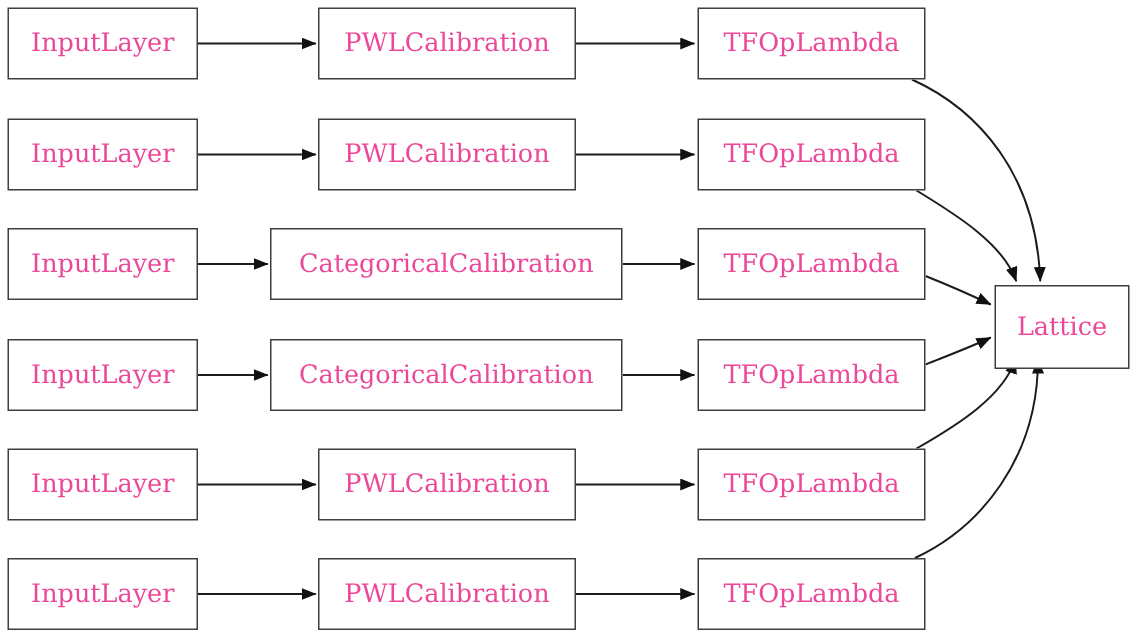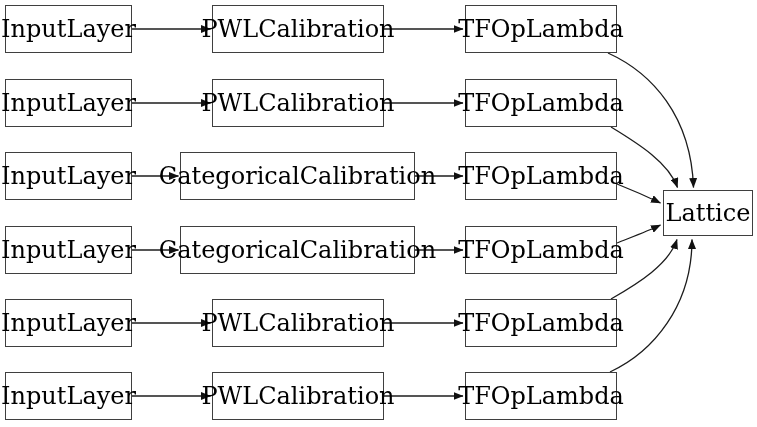--- a/index.html
+++ b/index.html
@@ -14,22 +14,22 @@
   #edge-layer { position:absolute; left:0; top:0; width:757px; height:427px; }
   .edge { stroke:#1c1c1c; stroke-width:1.3; fill:none; }
   .node {
     position:absolute;
     box-sizing:border-box;
     background:#ffffff;
     border:1.5px solid #3f3f3f;
     display:flex;
     align-items:center;
     justify-content:center;
-    font-size:24px;
-    color:#000000;
+    font-size:17px;
+    color:#ec4899;
     white-space:nowrap;
   }
 </style>
 </head>
 <body>
 
 <div id="canvas">
 
   <svg id="edge-layer" viewBox="0 0 757 427" xmlns="http://www.w3.org/2000/svg">
     <defs>
@@ -76,15 +76,15 @@
   <div class="node" style="left:465px; top:226px; width:152px; height:48px">TFOpLambda</div>
 
   <div class="node" style="left:5px;   top:299px; width:127px; height:48px">InputLayer</div>
   <div class="node" style="left:212px; top:299px; width:172px; height:48px">PWLCalibration</div>
   <div class="node" style="left:465px; top:299px; width:152px; height:48px">TFOpLambda</div>
 
   <div class="node" style="left:5px;   top:372px; width:127px; height:48px">InputLayer</div>
   <div class="node" style="left:212px; top:372px; width:172px; height:48px">PWLCalibration</div>
   <div class="node" style="left:465px; top:372px; width:152px; height:48px">TFOpLambda</div>
 
-  <div class="node" style="left:663px; top:190px; width:90px;  height:46px">Lattice</div>
+  <div class="node" style="left:663px; top:190px; width:90px;  height:56px">Lattice</div>
 
 </div>
 
 </body></html>

